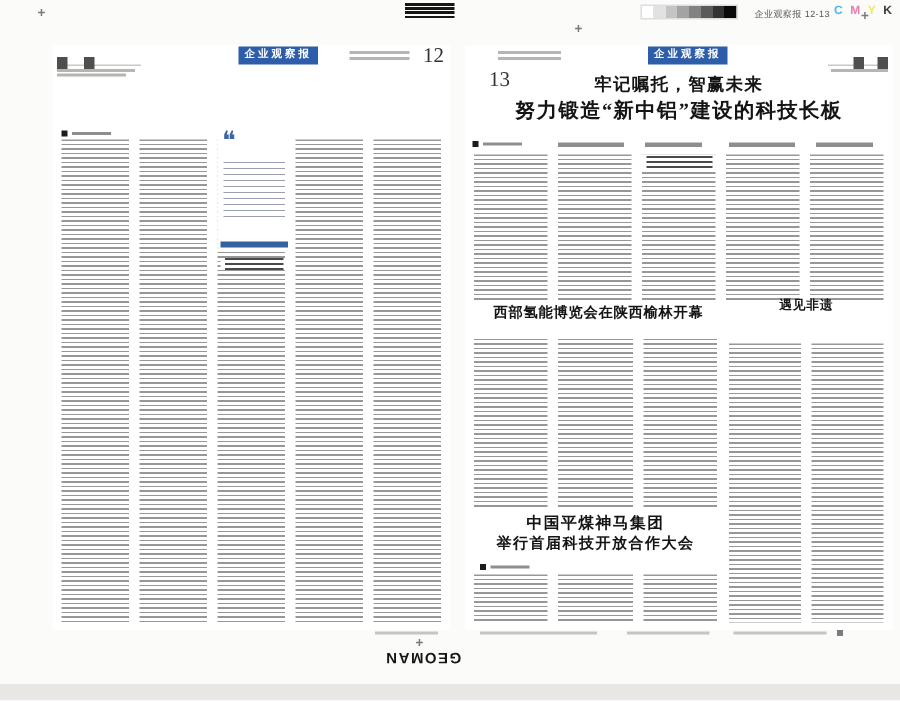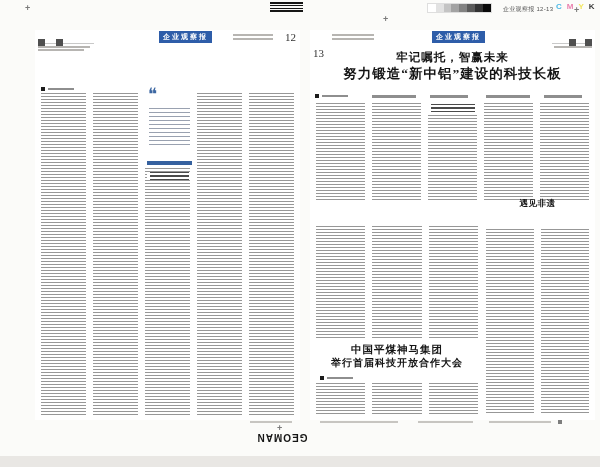--- a/index.html
+++ b/index.html
@@ -11,21 +11,21 @@
   .tx{background-image:repeating-linear-gradient(180deg,#979797 0,#979797 1px,transparent 1px,transparent 3px);}
   .tx2{background-image:repeating-linear-gradient(180deg,#4a4a4a 0,#4a4a4a 1.3px,transparent 1.3px,transparent 3.4px);}
   .qtx{background-image:repeating-linear-gradient(180deg,#99a1b0 0,#99a1b0 1px,transparent 1px,transparent 4px);}
   .cols{display:grid;gap:7px;}
   .cols>div{height:100%;}
   .hl{font-family:"Liberation Serif","DejaVu Serif",serif;font-weight:bold;color:#151515;
       text-align:center;letter-spacing:1px;line-height:1.15;}
   .mast{background:#2e5da9;color:#fff;font-weight:bold;font-size:7px;line-height:12px;
         letter-spacing:2px;padding:0 4px;white-space:nowrap;}
   .reg{color:#7a7a7a;font-size:9px;line-height:9px;font-weight:bold;}
-  .pageno{font-family:"Liberation Serif","DejaVu Serif",serif;font-size:11px;line-height:13px;color:#333;}
+  .pageno{font-family:"Liberation Serif","DejaVu Serif",serif;font-size:14px;line-height:13px;color:#333;}
   .metastripe{background:#b7b5b2;height:1.5px;}
   .byline{display:flex;align-items:center;gap:3px;}
   .bsq{width:4px;height:4px;background:#1c1c1c;}
   .bln{width:26px;height:2.5px;background:#8e8e8e;}
   .glyph{display:inline-block;width:7px;height:8px;background:#4f4f4f;}
   .cmyk{display:flex;gap:5px;font-size:8px;font-weight:bold;letter-spacing:0;}
   .cmyk .c0{color:#49b8e6}.cmyk .c1{color:#ea7fae}.cmyk .c2{color:#f2e660}.cmyk .c3{color:#3a3a3a}
   .fstripe{background:#c7c5c1;height:2px;}
 </style>
 </head>
@@ -79,21 +79,21 @@
       <div class="qtx" style="margin:7px auto 0;width:82%;height:40px;"></div>
       <div class="abs" style="left:2px;right:2px;bottom:3px;height:4px;background:#35619f;"></div>
     </div>
     <div class="abs" style="left:112px;top:142px;width:45px;height:8px;background:#fff;">
       <div class="tx2" style="margin:0 3px;height:8px;"></div>
     </div>
   </div>
 
   <div class="page" style="left:310px;width:285px;">
 
-    <div class="abs pageno" style="left:3px;top:1px;margin-top:16px;">13</div>
+    <div class="abs pageno" style="left:16px;top:1px;margin-top:16px;">13</div>
     <div class="abs metastripe" style="left:22px;top:4px;width:42px;"></div>
     <div class="abs metastripe" style="left:22px;top:8px;width:42px;"></div>
     <div class="abs mast" style="left:122px;top:1px;">企业观察报</div>
     <div class="abs" style="right:3px;top:3px;width:40px;height:10px;border-bottom:1px solid #c9c9c9;text-align:right;">
       <span class="glyph" style="margin-right:9px;"></span><span class="glyph"></span>
     </div>
     <div class="abs metastripe" style="right:3px;top:16px;width:38px;"></div>
 
     <div class="abs hl" style="left:0;right:0;top:36px;font-size:13.5px;">努力锻造“新中铝”建设的科技长板</div>
     <div class="abs hl" style="left:0;right:0;top:21px;font-size:11.5px;">牢记嘱托，智赢未来</div>
@@ -111,20 +111,21 @@
       <div class="tx"></div>
       <div class="tx"></div>
       <div class="tx"></div>
       <div class="tx"></div>
       <div class="tx"></div>
     </div>
     <div class="abs" style="left:118px;top:73px;width:50px;height:11px;background:#fff;">
       <div class="tx2" style="margin:1px 3px;height:9px;"></div>
     </div>
 
+    <div class="abs hl" style="left:6px;top:174px;width:166px;font-size:9.5px;letter-spacing:0.5px;">西部氢能博览会在陕西榆林开幕</div>
     <div class="abs hl" style="left:176px;top:169px;width:103px;font-size:8.5px;letter-spacing:0.5px;">遇见非遗</div>
 
     <div class="abs cols" style="left:6px;top:196px;width:162px;height:112px;grid-template-columns:repeat(3,1fr);">
       <div class="tx"></div>
       <div class="tx"></div>
       <div class="tx"></div>
     </div>
 
     <div class="abs cols" style="left:176px;top:199px;width:103px;height:186px;grid-template-columns:repeat(2,1fr);">
       <div class="tx"></div>

